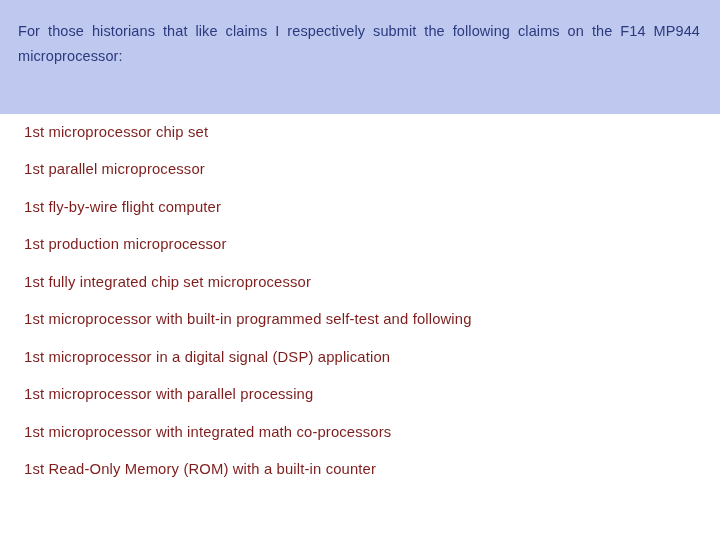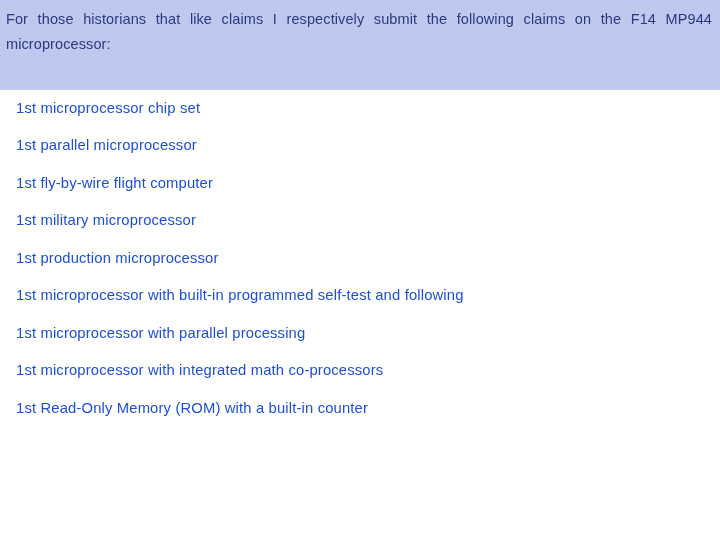--- a/index.html
+++ b/index.html
@@ -28,41 +28,41 @@
     padding: 7px 8px 8px 6px;
     box-sizing: border-box;
     width: 720px;
   }
   .intro-text {
     color: #2b3a7f;
     font-size: 14.5px;
     line-height: 25px;
     text-align: justify;
     text-justify: inter-word;
-    margin: 0;
+    margin: 12px;
     letter-spacing: 0.1px;
   }
   
   .intro-text::after {
     content: "";
     display: inline-block;
     width: 100%;
   }
 
   
   .claims-list {
     list-style: none;
     margin: 0;
     padding: 0;
   }
   .claim-item {
-    color: #1d4ed8;
+    color: #7f1d1d;
     font-size: 14.8px;
     line-height: 1.2;
-    padding: 0 8px 0 16px;
+    padding: 0 8px 0 24px;
     height: 37.5px;
     display: flex;
     align-items: center;
     letter-spacing: 0.15px;
     white-space: nowrap;
   }
 </style>
 </head>
 <body>
 
@@ -76,27 +76,30 @@
     <li class="claim-item">
         <span>1st microprocessor chip set</span>
       </li>
     <li class="claim-item">
         <span>1st parallel microprocessor</span>
       </li>
     <li class="claim-item">
         <span>1st fly-by-wire flight computer</span>
       </li>
     <li class="claim-item">
-        <span>1st military microprocessor</span>
-      </li>
-    <li class="claim-item">
         <span>1st production microprocessor</span>
       </li>
     <li class="claim-item">
+        <span>1st fully integrated chip set microprocessor</span>
+      </li>
+    <li class="claim-item">
         <span>1st microprocessor with built-in programmed self-test and following</span>
+      </li>
+    <li class="claim-item">
+        <span>1st microprocessor in a digital signal (DSP) application</span>
       </li>
     <li class="claim-item">
         <span>1st microprocessor with parallel processing</span>
       </li>
     <li class="claim-item">
         <span>1st microprocessor with integrated math co-processors</span>
       </li>
     <li class="claim-item">
         <span>1st Read-Only Memory (ROM) with a built-in counter</span>
       </li>

